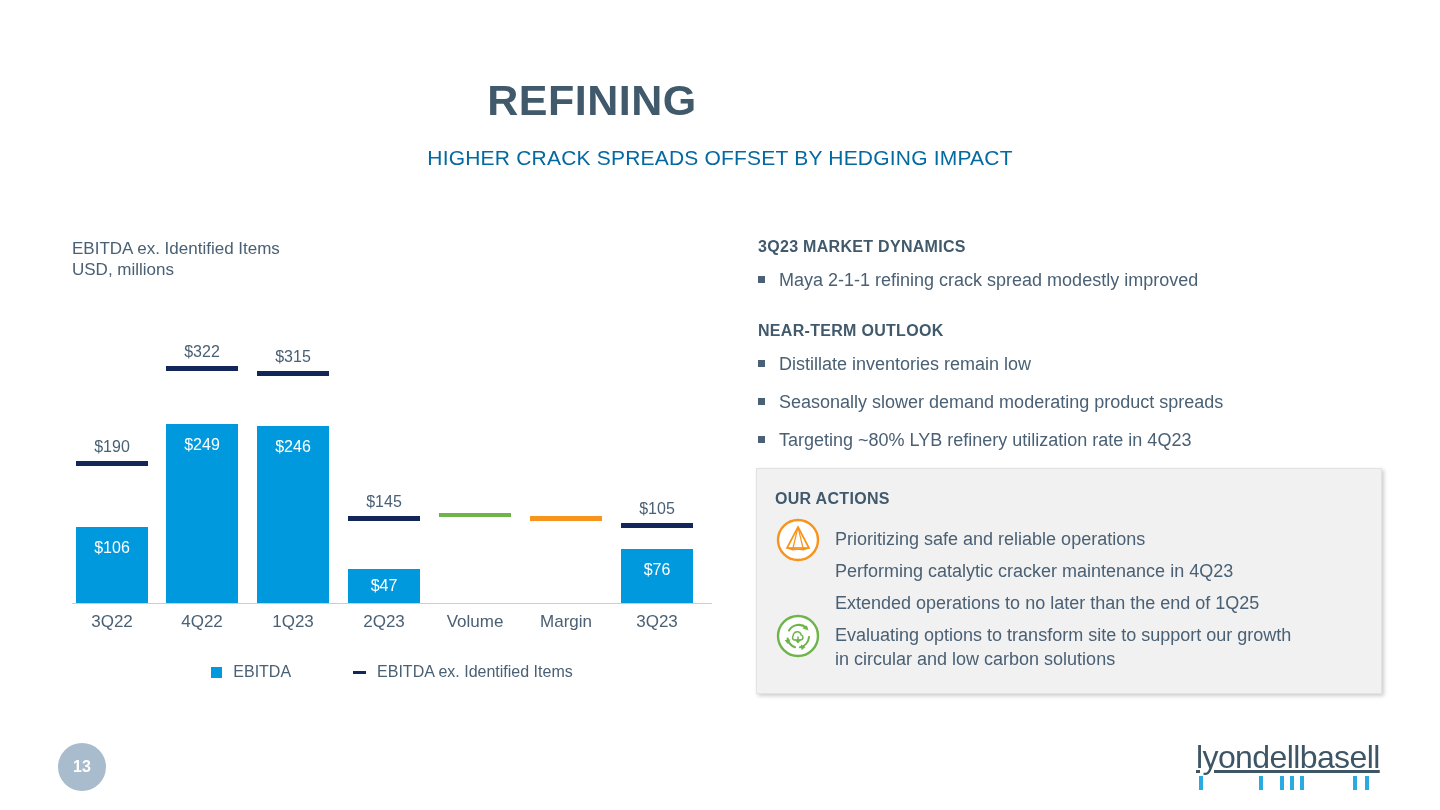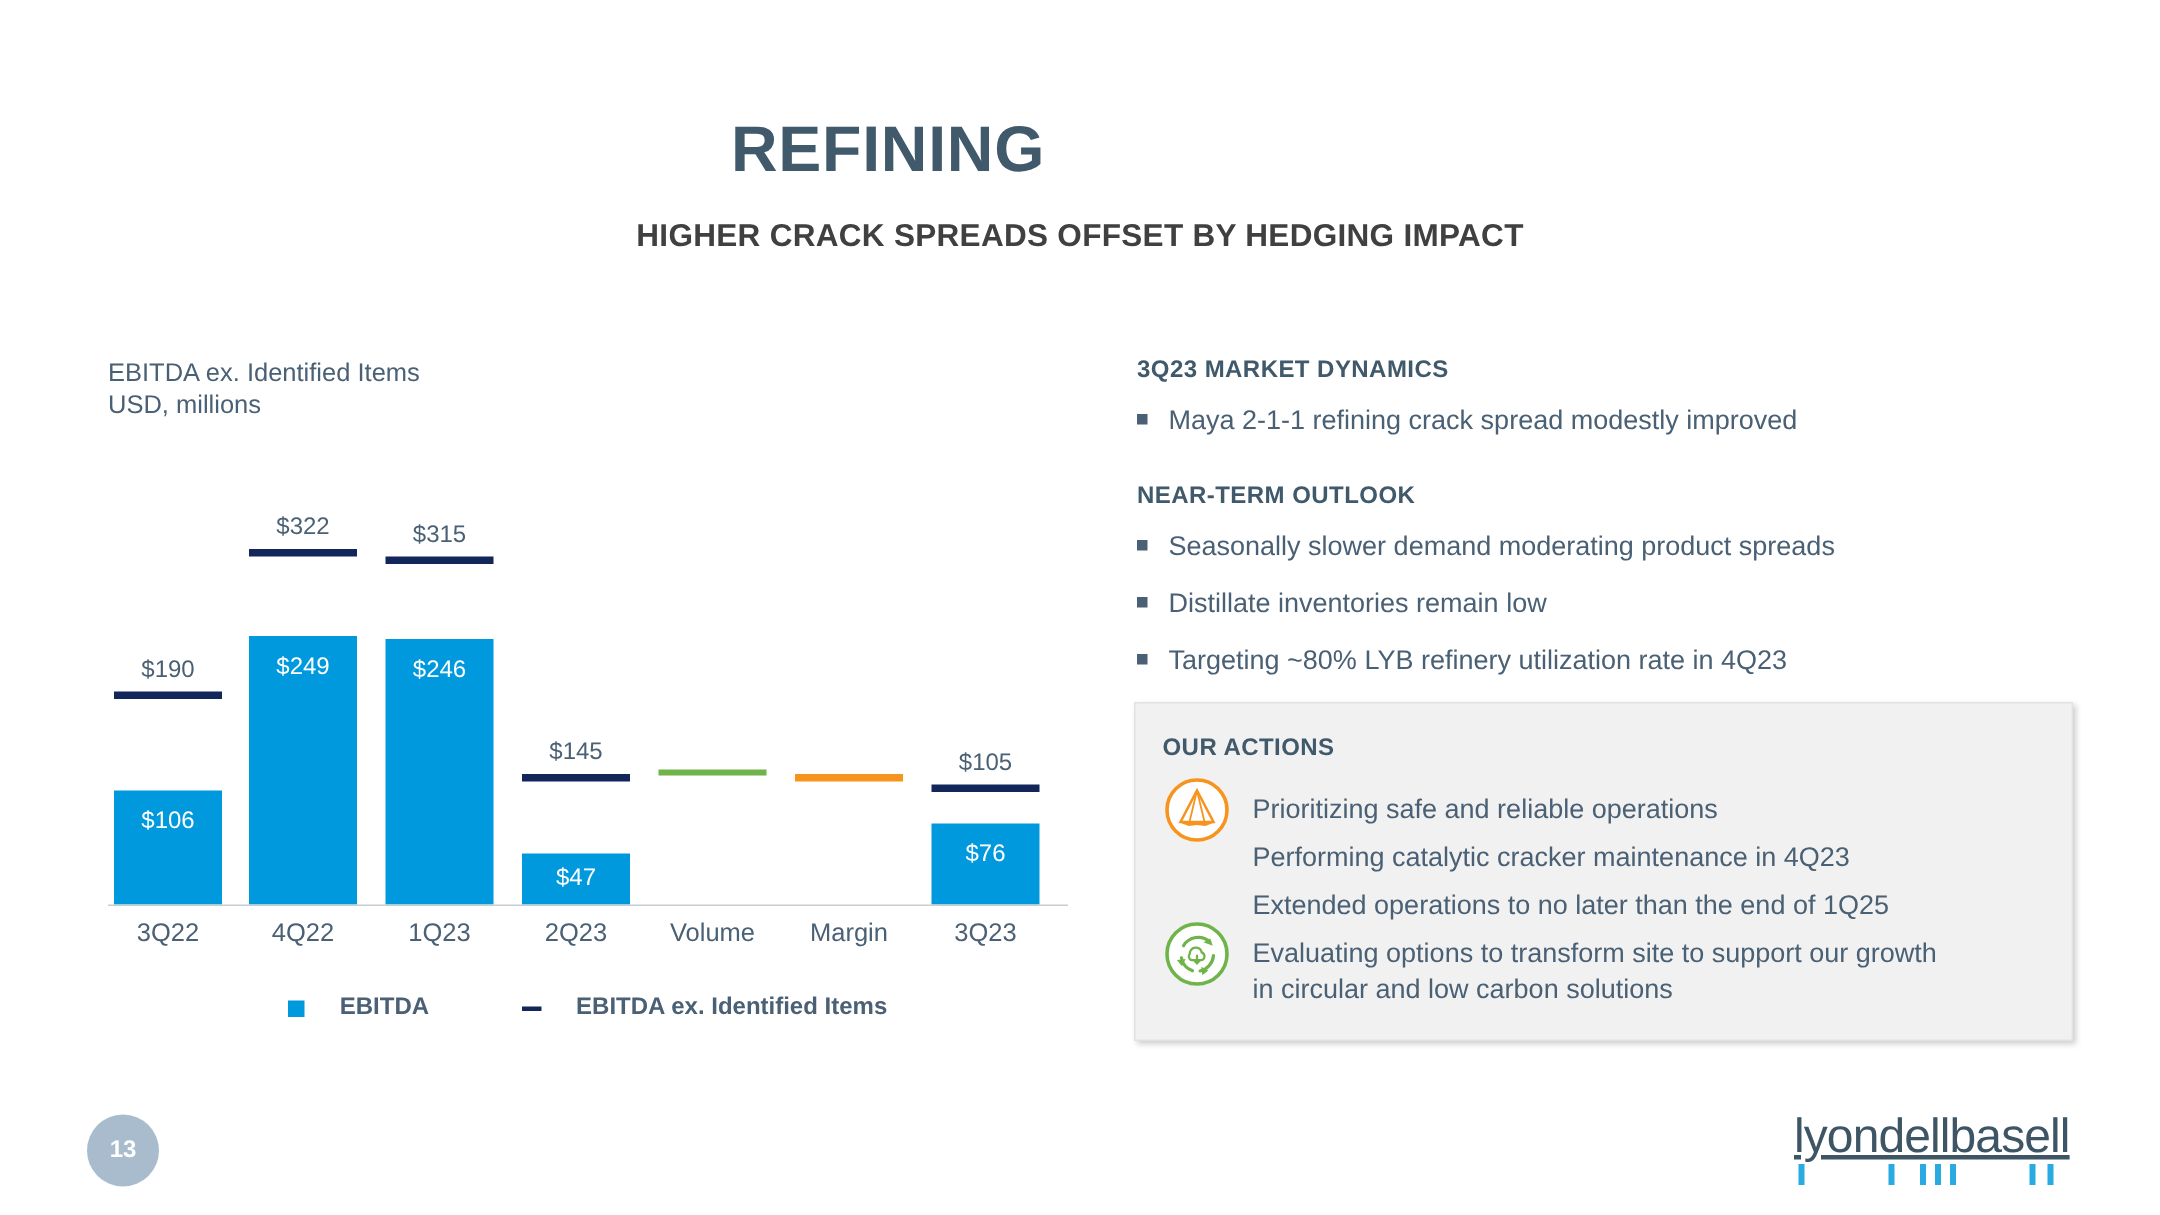--- a/index.html
+++ b/index.html
@@ -28,23 +28,23 @@
     letter-spacing: 0.5px;
     color: #40596b;
   }
   #slide-subtitle {
     position: absolute;
     top: 146px;
     left: 0;
     width: 1440px;
     text-align: center;
     font-size: 21px;
-    font-weight: bold;
+    font-weight: normal;
     letter-spacing: 0.2px;
-    color: #404040;
+    color: #0369a1;
   }
 
   
   #chart-panel {
     position: absolute;
     left: 72px;
     top: 238px;
     width: 640px;
     height: 460px;
   }
@@ -128,22 +128,21 @@
     display: flex;
     justify-content: center;
     align-items: center;
     gap: 62px;
     font-size: 16px;
     color: #4a6074;
   }
   .legend-entry {
     display: flex;
     align-items: center;
-    gap: 23px;
-    font-weight: bold;
+    gap: 11px;
   }
   .legend-swatch-square {
     width: 11px;
     height: 11px;
     background: #0099dd;
   }
   .legend-swatch-dash {
     width: 13px;
     height: 3px;
     background: #12265a;
@@ -358,25 +357,25 @@
     <div class="bullet-row">
       <span class="bullet-mark"></span>
       <span class="bullet-text">Maya 2-1-1 refining crack spread modestly improved</span>
     </div>
   </div>
 
   <div id="near-term-block">
     <div class="section-heading">NEAR-TERM OUTLOOK</div>
     <div class="bullet-row">
       <span class="bullet-mark"></span>
-      <span class="bullet-text">Seasonally slower demand moderating product spreads</span>
+      <span class="bullet-text">Distillate inventories remain low</span>
     </div>
     <div class="bullet-row">
       <span class="bullet-mark"></span>
-      <span class="bullet-text">Distillate inventories remain low</span>
+      <span class="bullet-text">Seasonally slower demand moderating product spreads</span>
     </div>
     <div class="bullet-row">
       <span class="bullet-mark"></span>
       <span class="bullet-text">Targeting ~80% LYB refinery utilization rate in 4Q23</span>
     </div>
   </div>
 </div>
 
 <div id="our-actions-box">
   <div id="our-actions-title">OUR ACTIONS</div>

